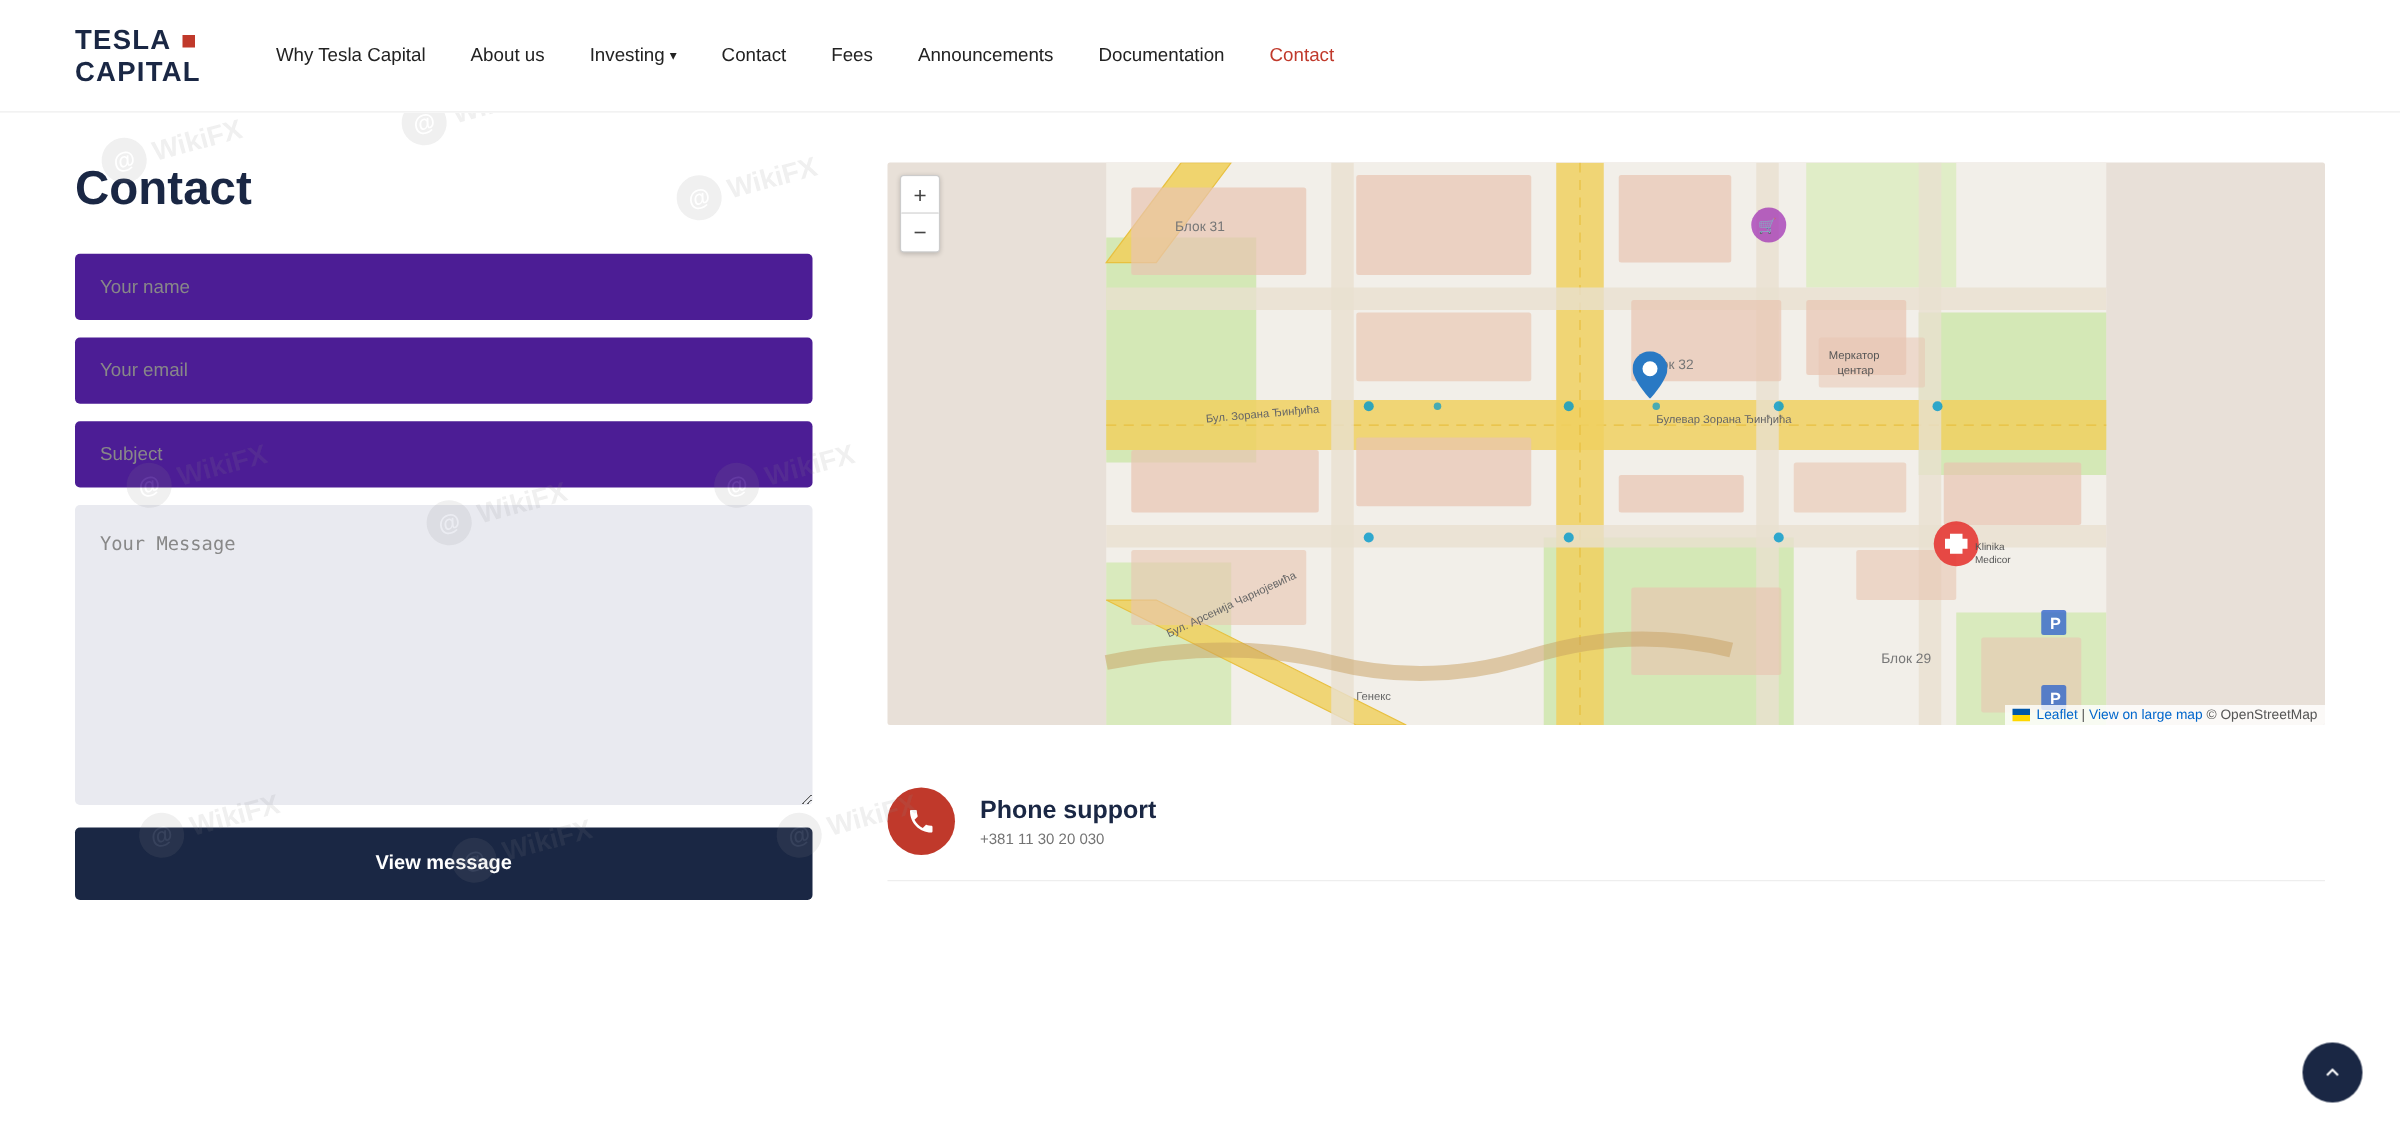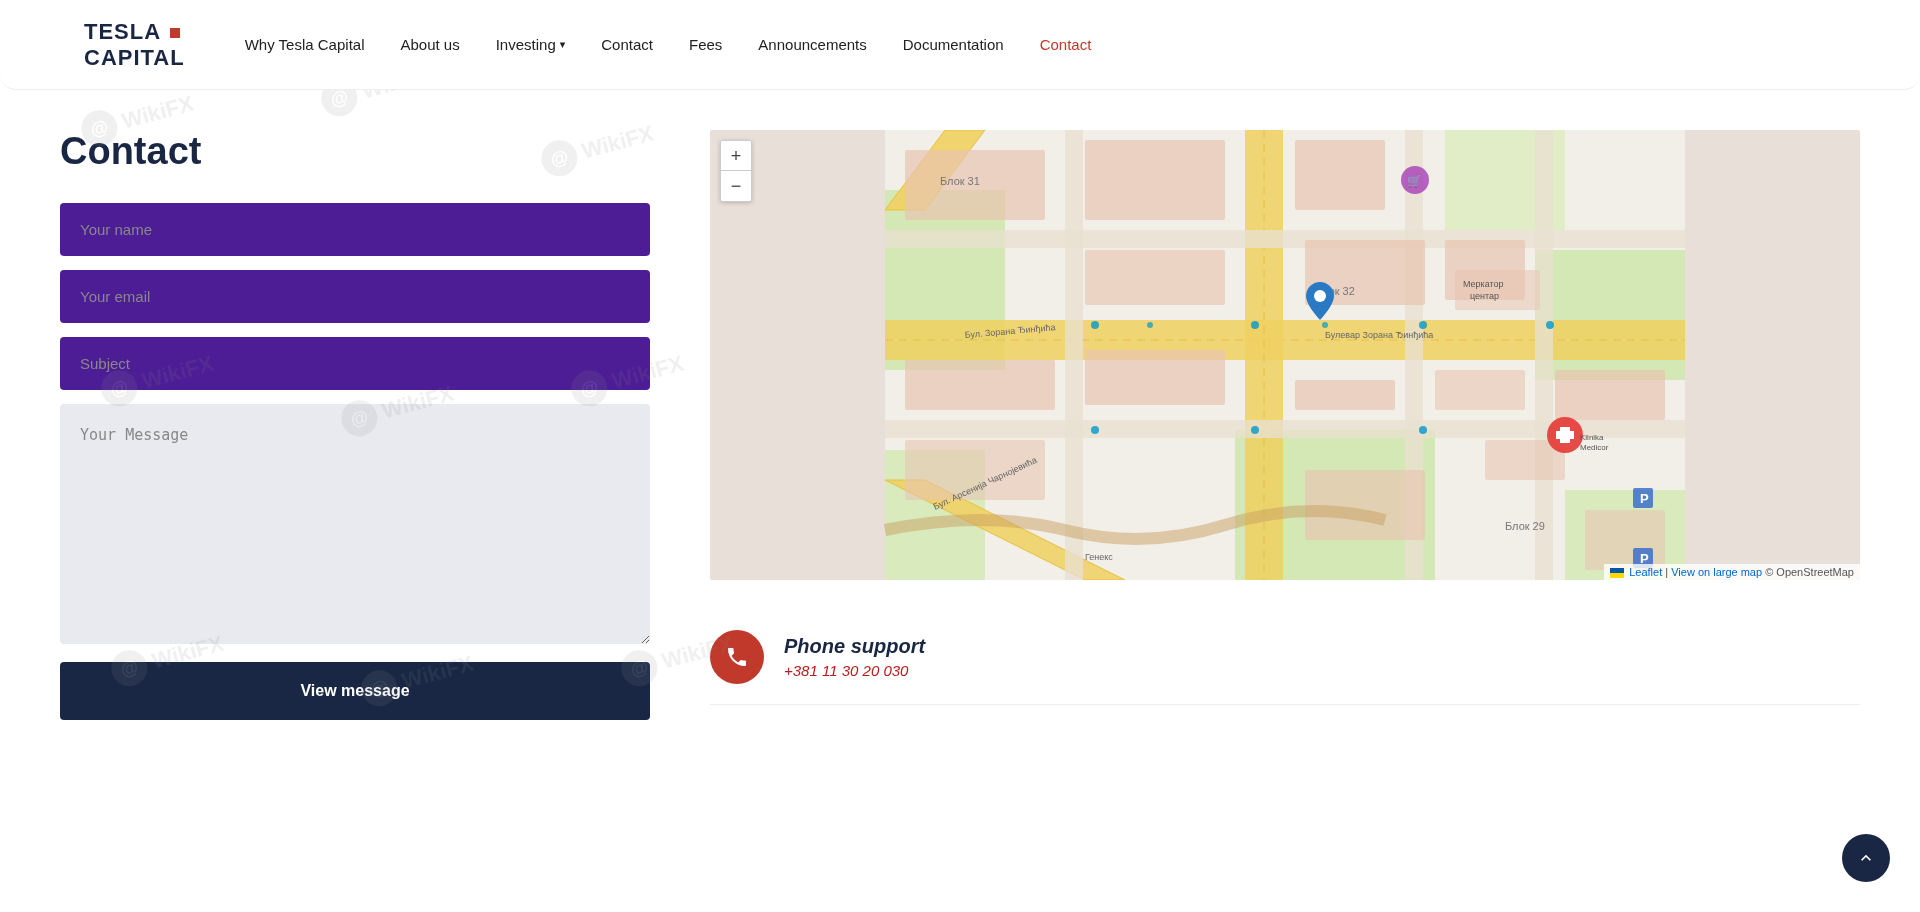--- a/index.html
+++ b/index.html
@@ -2,28 +2,27 @@
 <html><head>
   <meta charset="utf-8">
   <style>
     * { box-sizing: border-box; margin: 0; padding: 0; }
     body { font-family: 'Segoe UI', Arial, sans-serif; background: #fff; color: #222; }
 
     
     .navbar {
       display: flex;
       align-items: center;
-      padding: 0 84px;
+      padding: 0 60px;
       height: 90px;
       border-bottom: 1px solid #eee;
       background: #fff;
       position: sticky;
       top: 0;
       z-index: 100;
-      border-radius: 16px;
     }
     .logo-wrap {
       display: flex;
       align-items: center;
       margin-right: 60px;
       text-decoration: none;
     }
     .logo-text {
       font-size: 22px;
       font-weight: 800;
@@ -199,21 +198,20 @@
       left: 53%;
       transform: translate(-50%, -100%);
     }
 
     
     .contact-info {
       margin-top: 30px;
       display: flex;
       flex-direction: column;
       gap: 0;
-      font-style: italic;
     }
     .contact-info-item {
       display: flex;
       align-items: center;
       gap: 20px;
       padding: 20px 0;
       border-bottom: 1px solid #eee;
     }
     .contact-icon-circle {
       width: 54px;
@@ -228,22 +226,22 @@
     .contact-icon-circle svg {
       fill: #fff;
     }
     .contact-info-text h3 {
       font-size: 20px;
       font-weight: 700;
       color: #1a2744;
       margin-bottom: 4px;
     }
     .contact-info-text p {
-      font-size: 15px;
-      color: #b91c1c;
+      font-size: 12px;
+      color: #737373;
     }
 
     
     .watermark-overlay {
       position: fixed;
       top: 0; left: 0; right: 0; bottom: 0;
       pointer-events: none;
       z-index: 50;
       overflow: hidden;
     }

